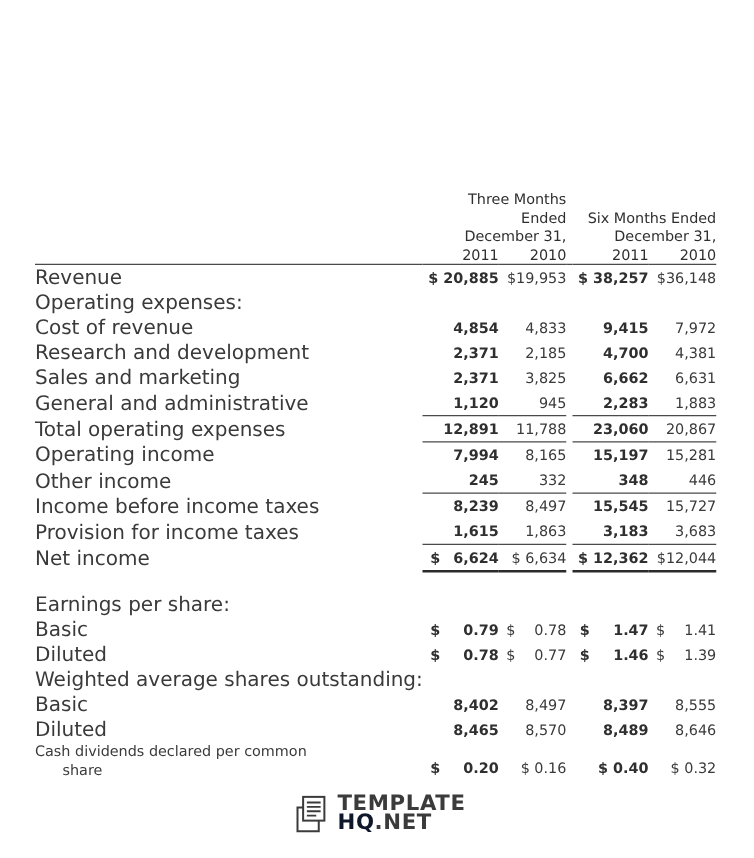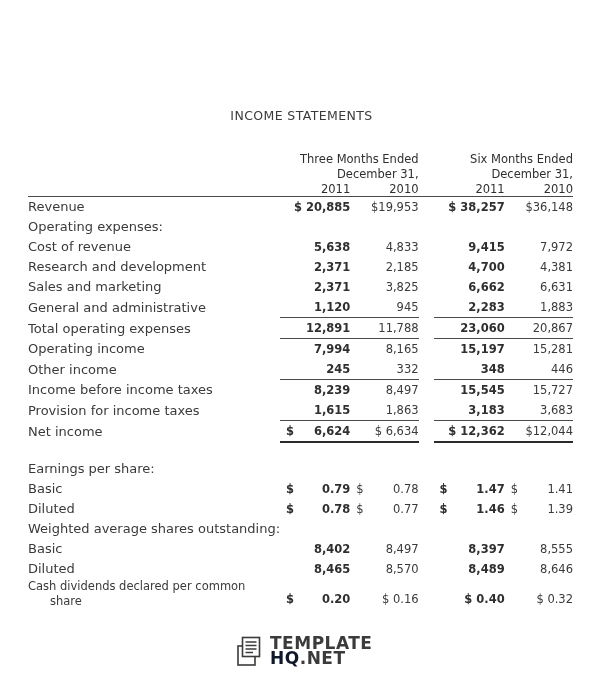--- a/index.html
+++ b/index.html
@@ -76,21 +76,21 @@
     font-weight: bold;
     font-size: 11.5px;
     padding-bottom: 3px;
     padding-right: 2px;
     color: #2f2f2f;
   }
 
   
   .lbl {
     text-align: left;
-    font-size: 13px;
+    font-size: 16px;
     line-height: 20px;
     white-space: nowrap;
   }
   .ind1 { padding-left: 18px; }
   .ind3 { padding-left: 22px; }
 
   .num {
     text-align: right;
     font-size: 11.5px;
     line-height: 20px;
@@ -159,21 +159,20 @@
   .wm-line1 { color: #3b3b3b; }
   .wm-hq { color: #0f172a; }
   .wm-net { color: #3b3b3b; }
 </style>
 </head>
 <body>
 
 <div class="page">
 
   <div class="title-block">
-    <div class="doc-title">INCOME STATEMENTS</div>
   </div>
 
   <table class="stmt">
     <colgroup>
       <col class="c-label">
         <col class="c-v1">
         <col class="c-v2">
         <col class="c-gap">
         <col class="c-v3">
         <col class="c-v4">
@@ -215,21 +214,21 @@
         <td class="lbl">Operating expenses:</td>
         <td class="num"></td>
         <td class="num"></td>
         <td class="gapcell"></td>
         <td class="num"></td>
         <td class="num"></td>
       </tr>
 
       <tr>
         <td class="lbl ind1">Cost of revenue</td>
-        <td class="num bold">5,638</td>
+        <td class="num bold">4,854</td>
         <td class="num">4,833</td>
         <td class="gapcell"></td>
         <td class="num bold">9,415</td>
         <td class="num">7,972</td>
       </tr>
 
       <tr>
         <td class="lbl ind1">Research and development</td>
         <td class="num bold">2,371</td>
         <td class="num">2,185</td>

